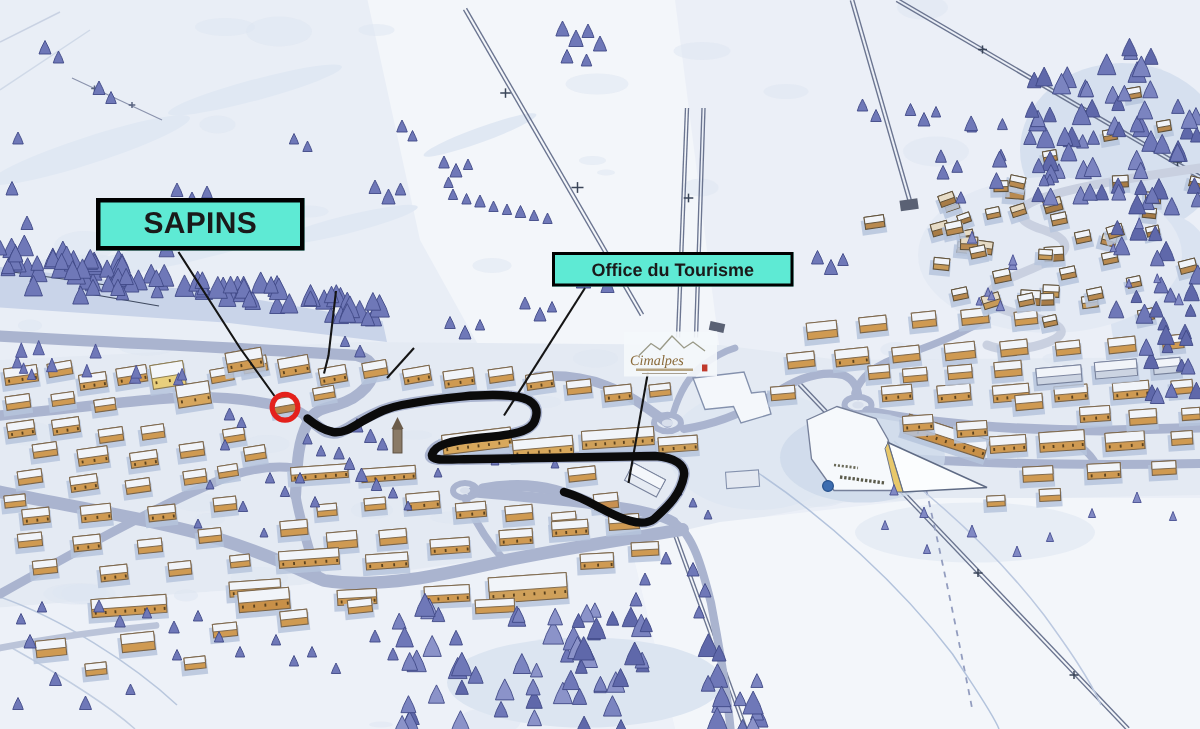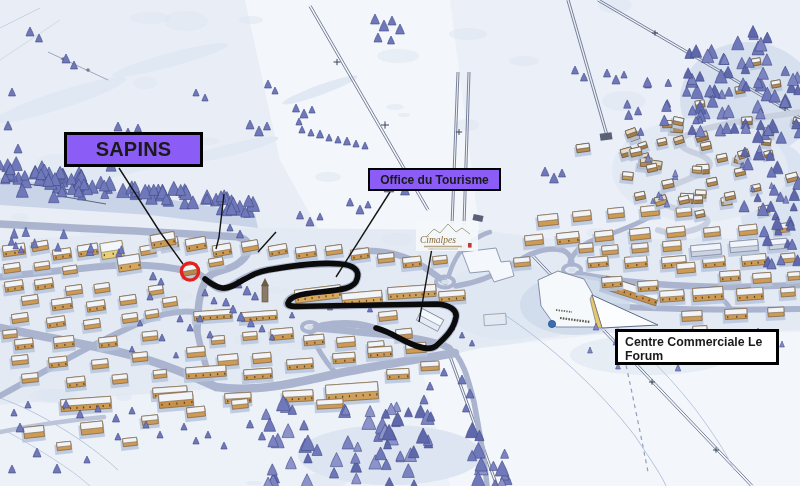--- a/index.html
+++ b/index.html
@@ -1,16 +1,16 @@
 <!DOCTYPE html>
 <html><head><meta charset="utf-8"><style>
 html,body{margin:0;padding:0;}
 #map{position:relative;width:800px;height:486px;overflow:hidden;font-family:"Liberation Sans",sans-serif;background:#ebeff7;}
 #map svg{position:absolute;left:0;top:0;}
-.box{position:absolute;box-sizing:border-box;background:#8b5cf6;border:2.5px solid #000;color:#1a1a1a;font-weight:bold;font-size:12px;display:flex;align-items:center;justify-content:center;white-space:nowrap;}
+.box{position:absolute;box-sizing:border-box;background:#5eead4;border:2.5px solid #000;color:#1a1a1a;font-weight:bold;font-size:12px;display:flex;align-items:center;justify-content:center;white-space:nowrap;}
 .box2{position:absolute;box-sizing:border-box;background:#fff;border:3px solid #000;color:#1a1a1a;font-weight:bold;font-size:12.3px;line-height:14px;padding:3px 0 0 7px;}
 </style></head>
 <body>
 <div id="map">
     <svg width="800" height="486" viewBox="0 0 800 486">
       <rect width="800" height="486" fill="#ebeff7"></rect>
       <polygon points="0,0 280,0 330,240 0,250" fill="#e9eef6"></polygon>
       <polygon points="245,0 450,0 480,235 430,280 330,250 280,160" fill="#f3f6fa"></polygon>
       <polygon points="0,240 240,228 480,230 560,240 800,238 800,330 560,335 480,350 420,360 200,390 0,405" fill="#e4eaf3"></polygon>
       <polygon points="420,362 480,348 620,332 800,332 800,486 450,486" fill="#f3f6fa"></polygon>
@@ -1734,14 +1734,13 @@
       <g>
         <rect x="416" y="221" width="62" height="30" fill="#f4f7fb" opacity="0.92"></rect>
         <path d="M426,237 L434,229 L440,233 L448,224 L456,232 L462,228 L470,234" fill="none" stroke="#9a9a88" stroke-width="0.9"></path>
         <text x="420" y="243" font-family="Liberation Serif, serif" font-style="italic" font-size="9.5" fill="#8a6a3a">Cimalpes</text>
         <line x1="424" y1="246.5" x2="462" y2="246.5" stroke="#b6a482" stroke-width="1.6"></line>
         <rect x="468" y="243" width="3.6" height="4.6" fill="#c0392b"></rect>
         <line x1="428" y1="249" x2="458" y2="249" stroke="#a9a090" stroke-width="0.7"></line>
       </g>
     </svg>
 <div class="box" style="left:64px;top:132px;width:139px;height:35px;border-width:3px;font-size:20px;letter-spacing:0.2px;">SAPINS</div>
-<div class="box" style="left:368px;top:168px;width:133px;height:23px;">Office du Tourisme</div>
-<div class="box2" style="left:615px;top:329px;width:164px;height:36px;">Centre Commerciale Le Forum</div>
+<div class="box" style="left:368px;top:168px;width:161px;height:23px;">Office du Tourisme</div>
 </div>
 </body></html>

